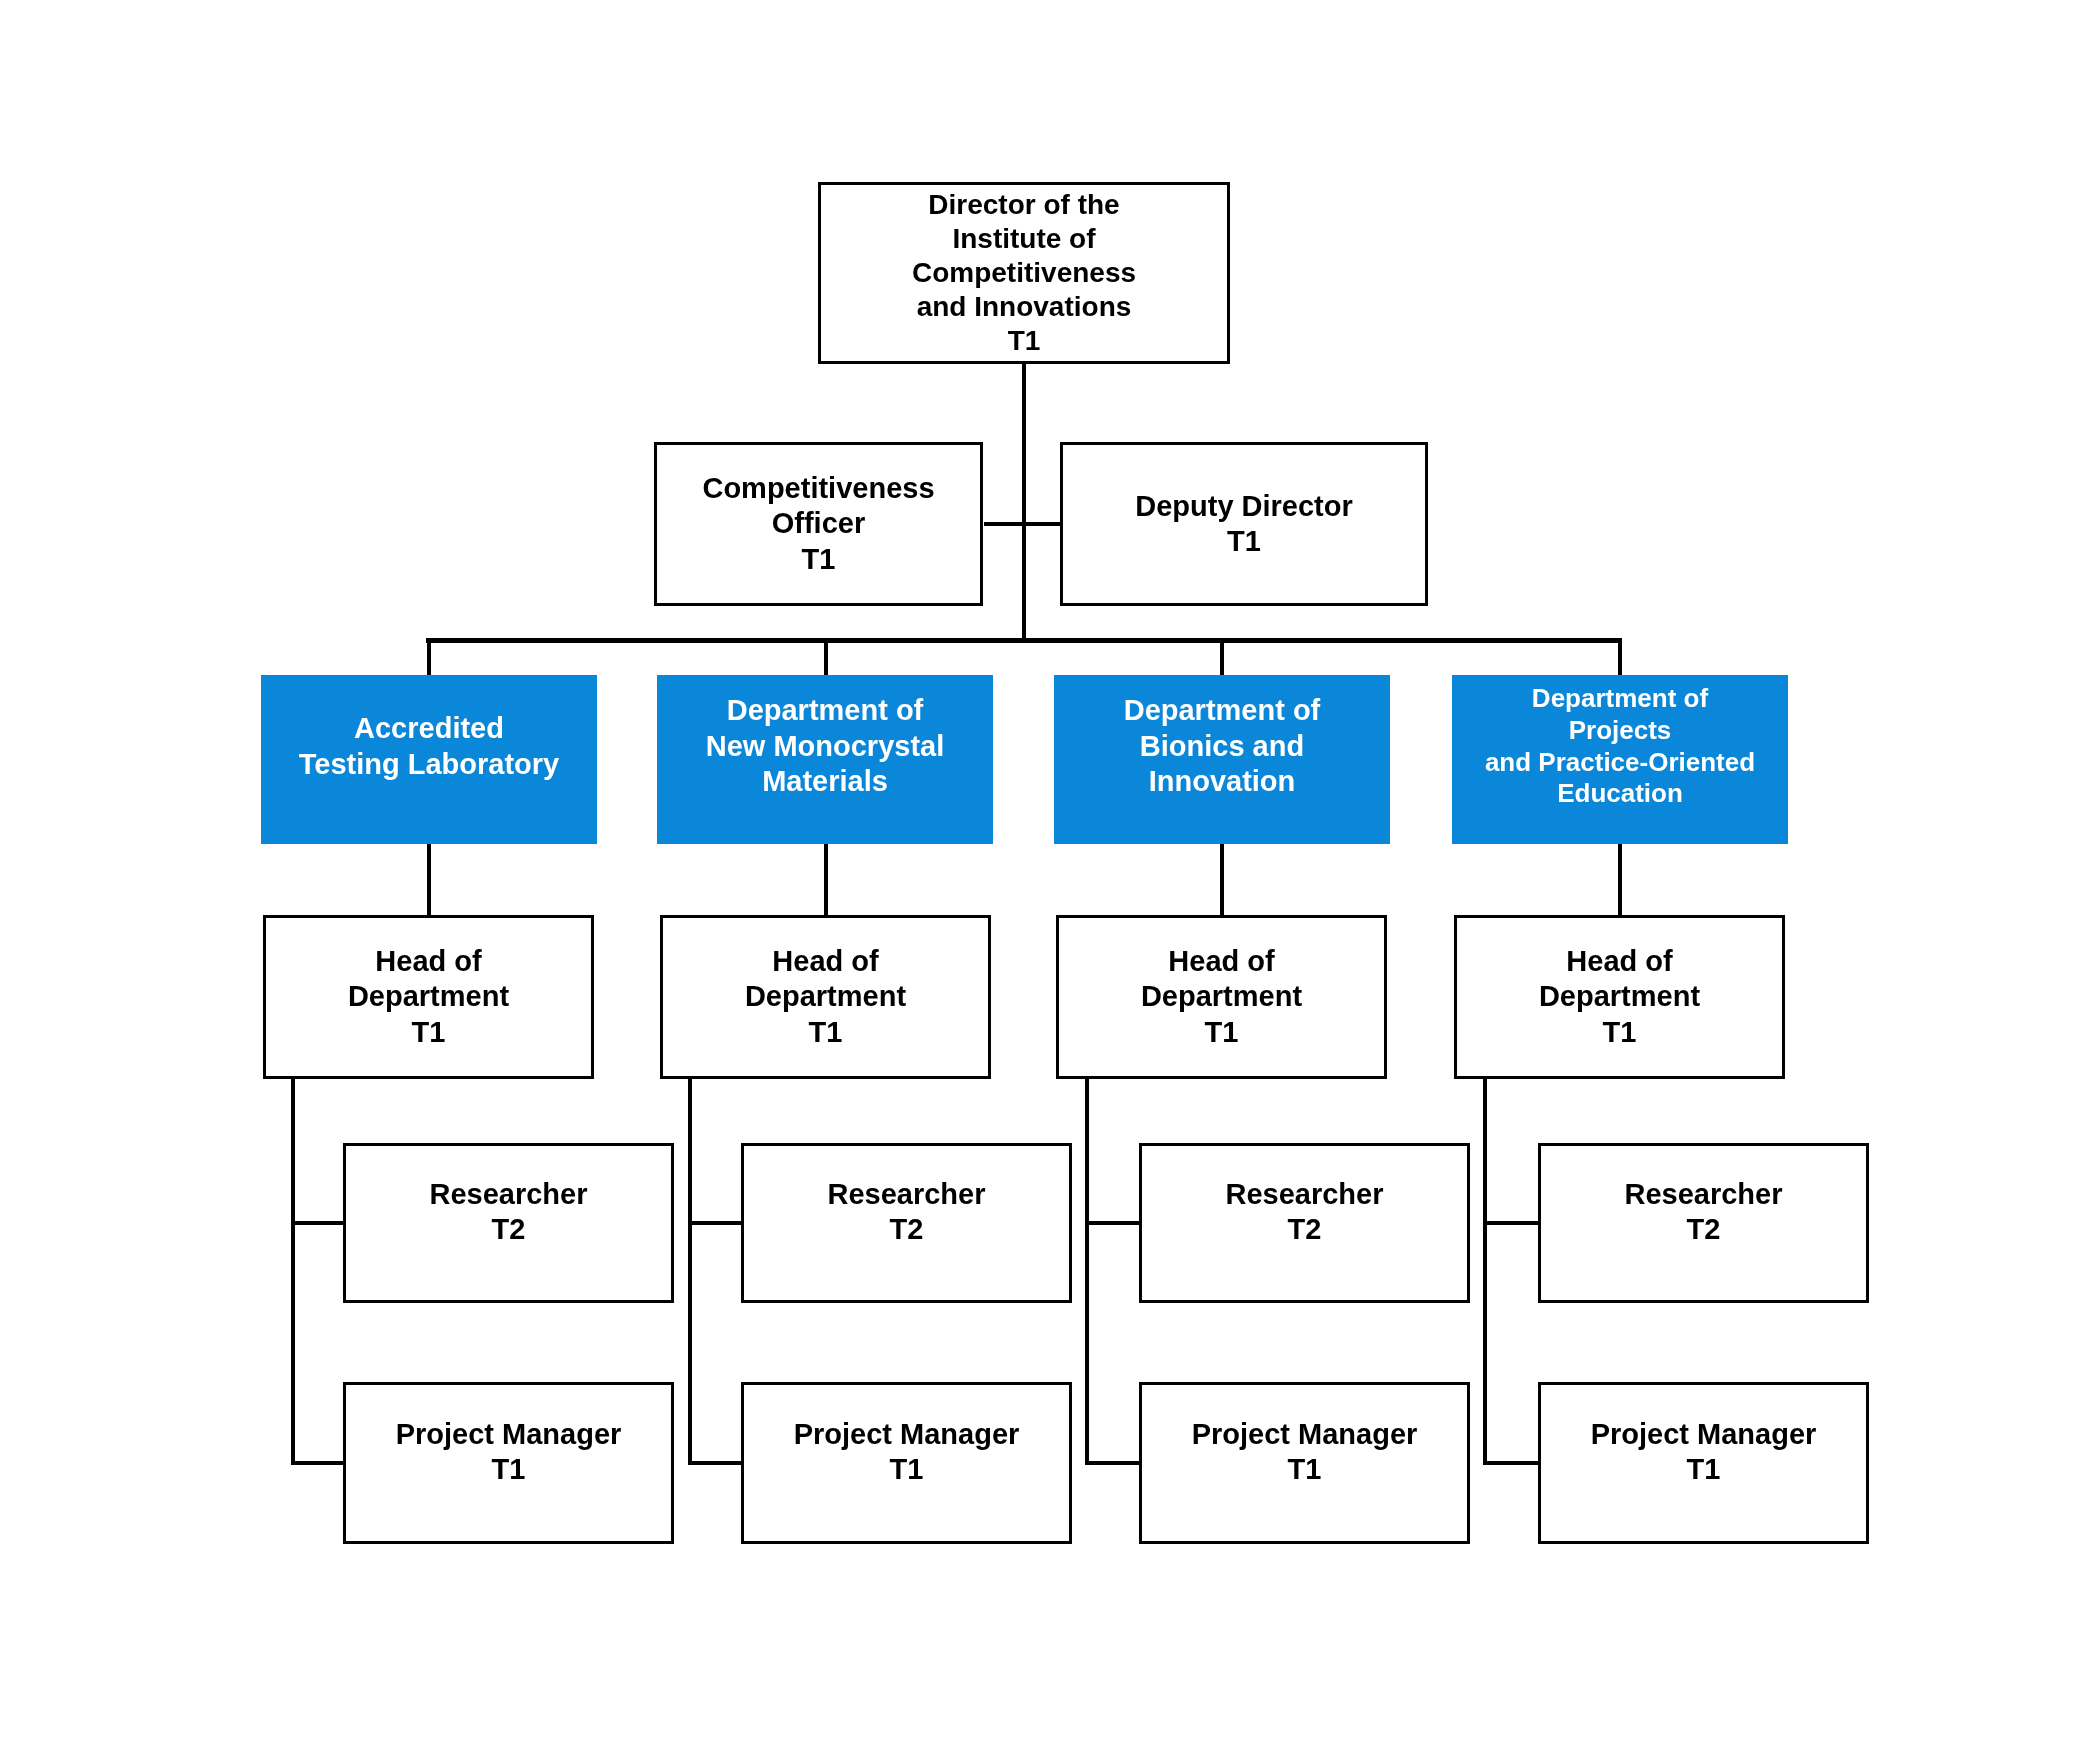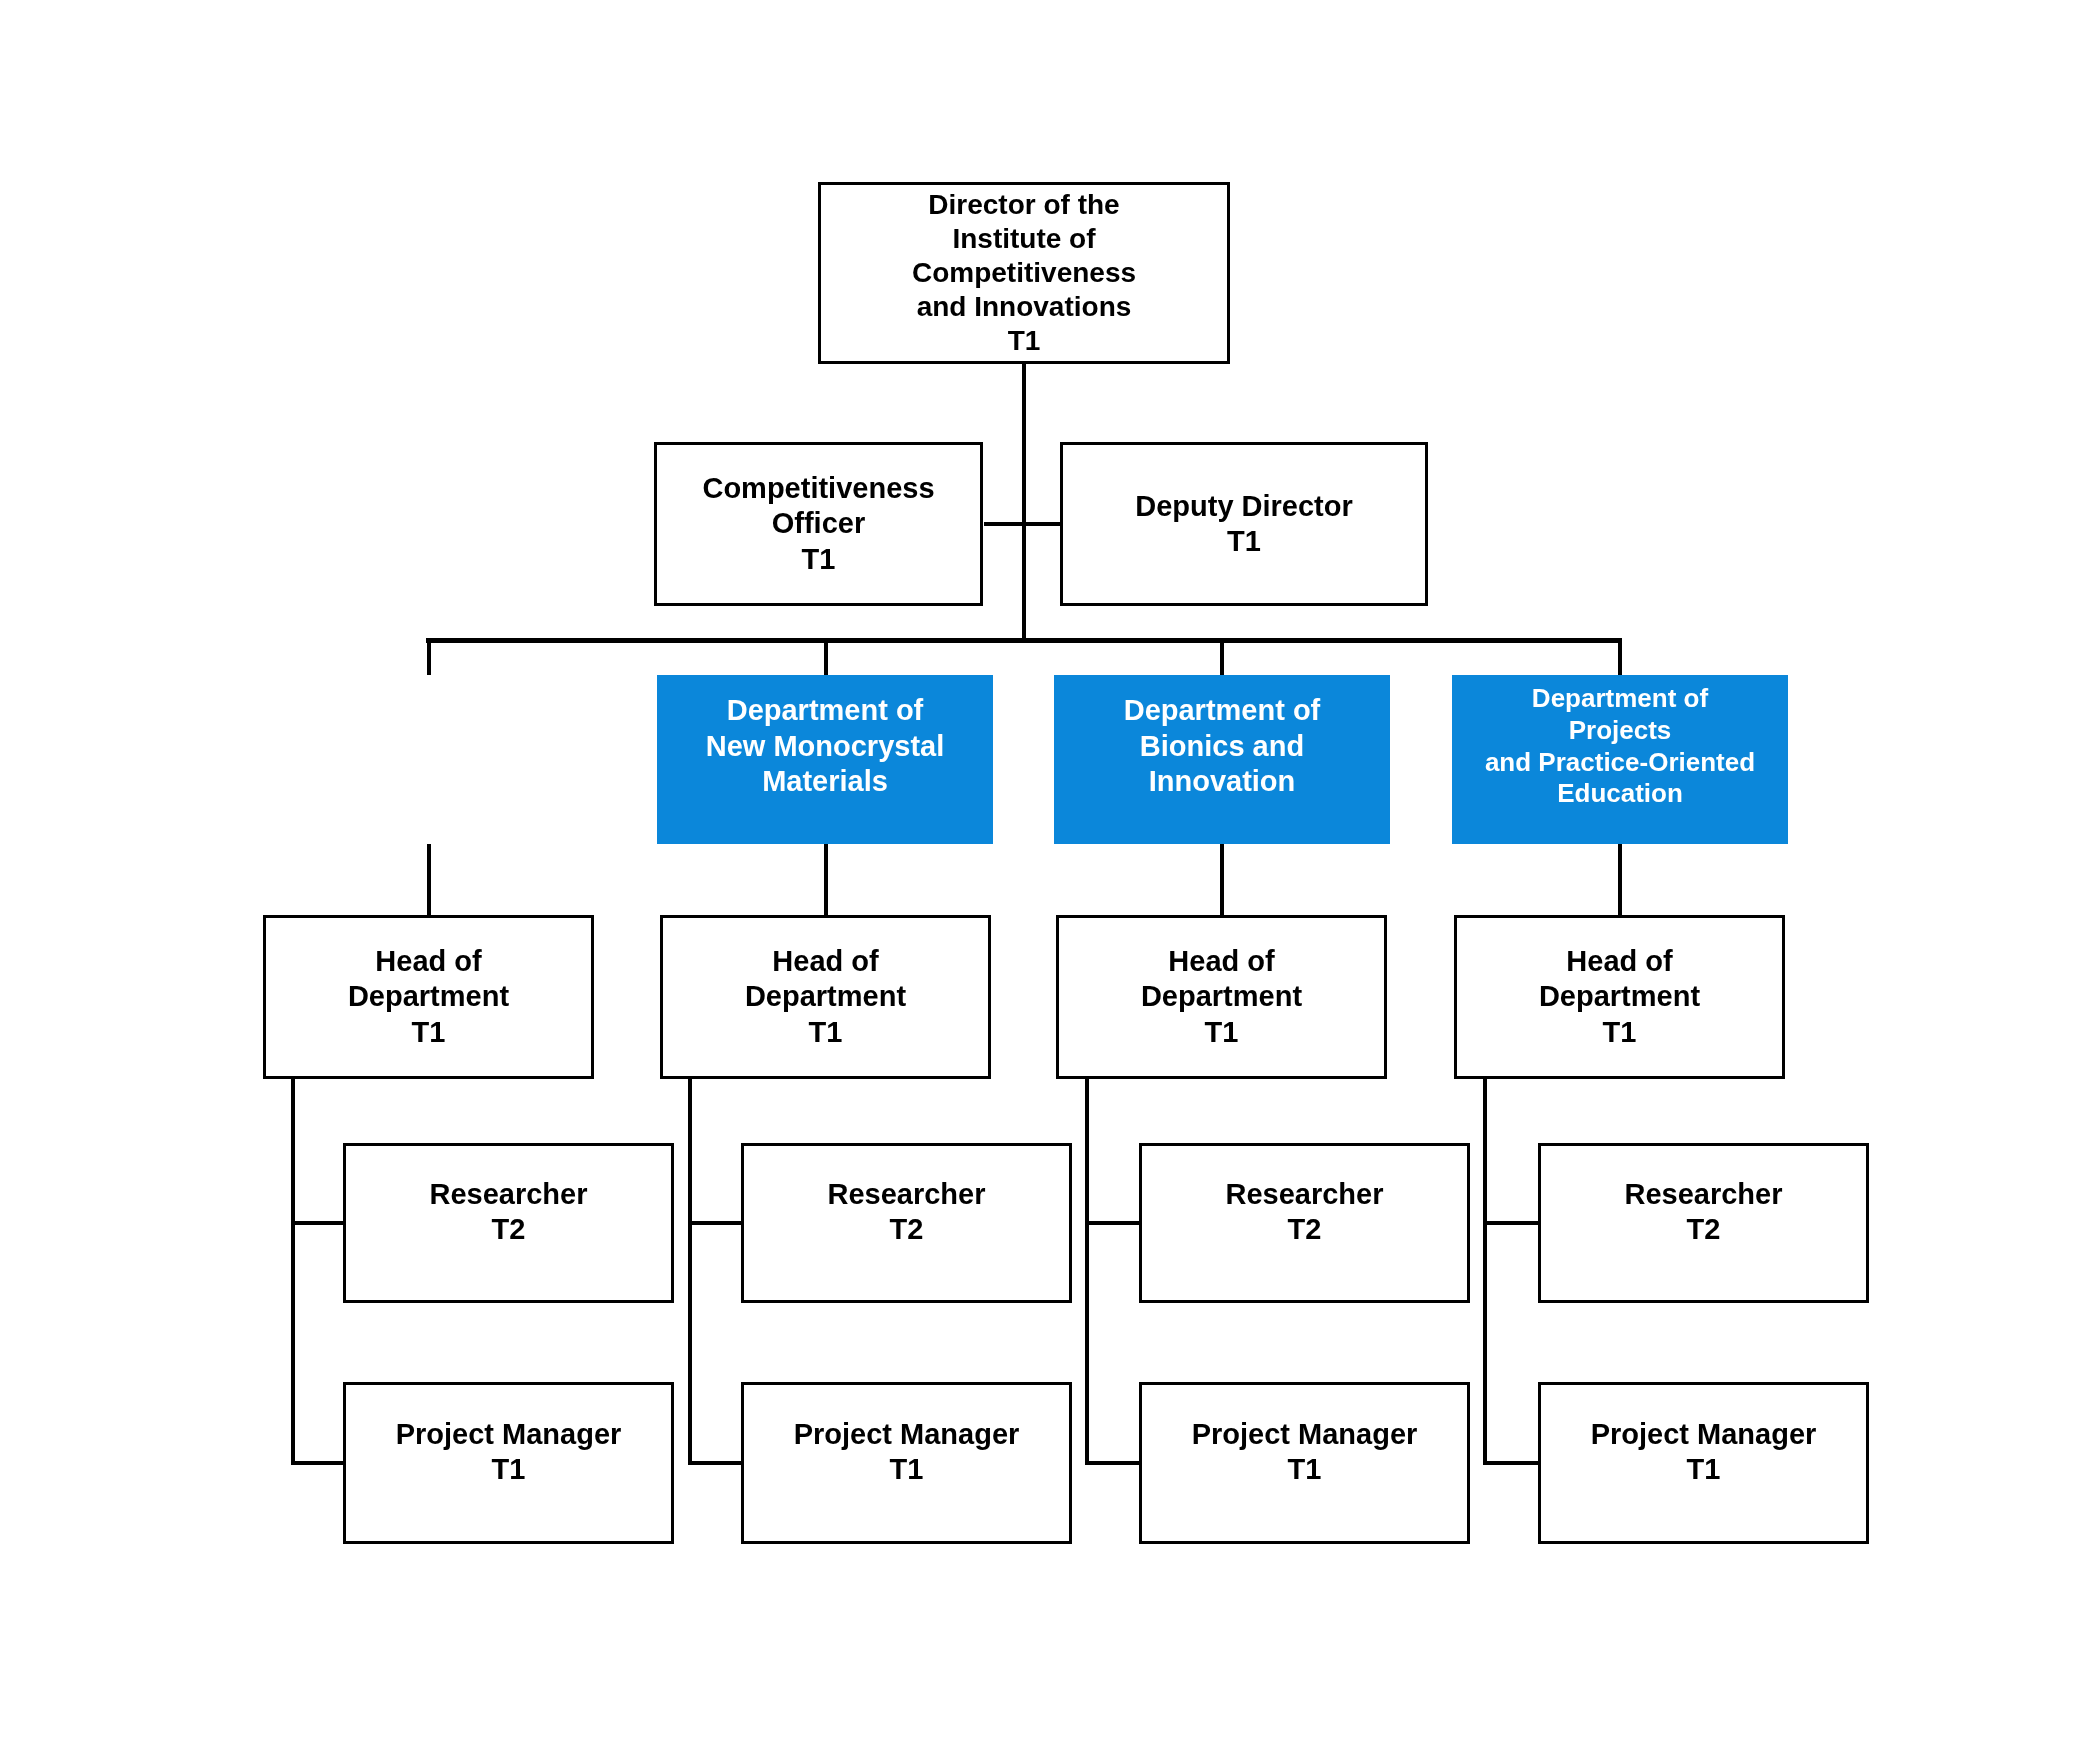--- a/index.html
+++ b/index.html
@@ -95,20 +95,22 @@
 Competitiveness
 and Innovations
 T1</div>
 
   <div class="box" style="left:654px;top:442px;width:329px;height:164px">Competitiveness
 Officer
 T1</div>
   <div class="box" style="left:1060px;top:442px;width:368px;height:164px">Deputy Director
 T1</div>
 
+  <div class="box dept" style="left:261px;top:675px;width:336px;height:169px">Accredited
+Testing Laboratory</div>
   <div class="box dept" style="left:657px;top:675px;width:336px;height:169px">Department of
 New Monocrystal
 Materials</div>
   <div class="box dept" style="left:1054px;top:675px;width:336px;height:169px">Department of
 Bionics and
 Innovation</div>
   <div class="box dept small" style="left:1452px;top:675px;width:336px;height:169px">Department of
 Projects
 and Practice-Oriented
 Education</div>

